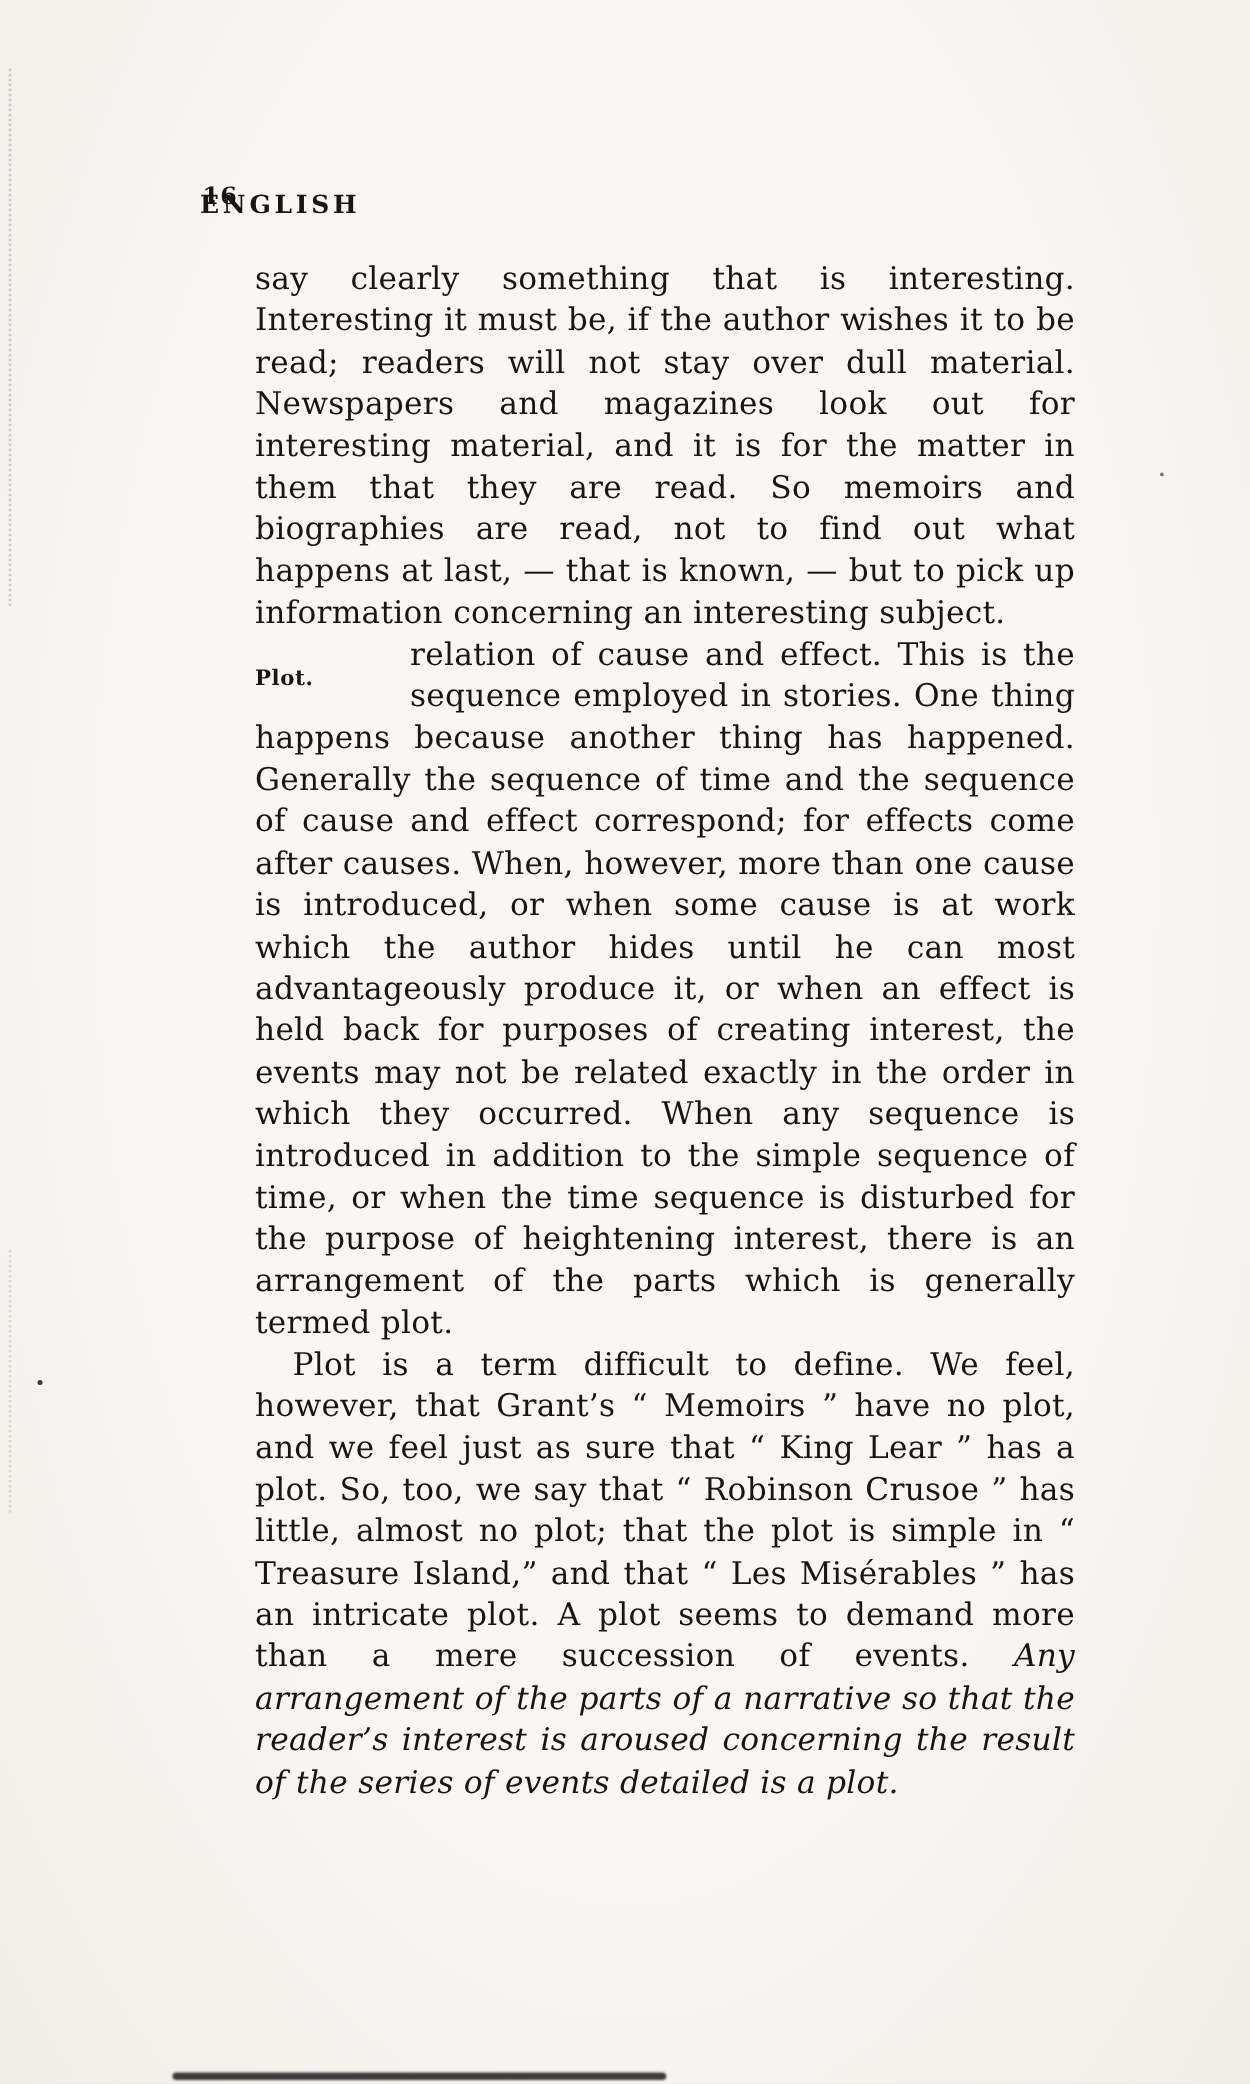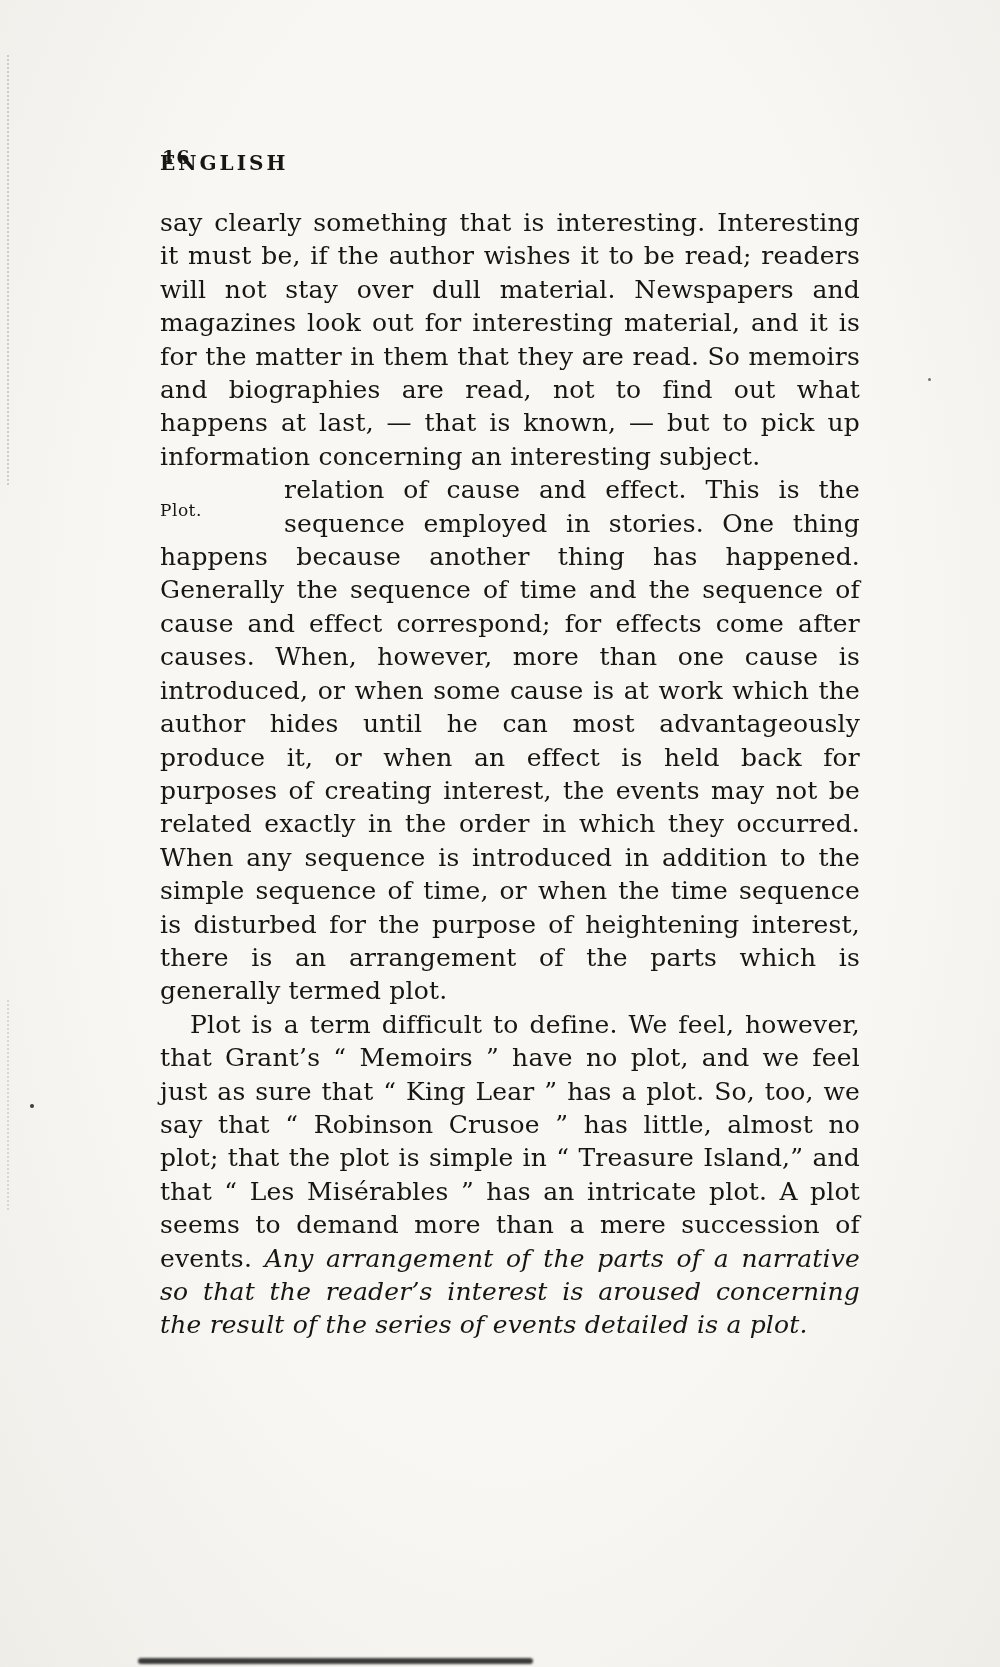--- a/index.html
+++ b/index.html
@@ -46,31 +46,32 @@
     text-align: left;
     font-size: 20px;
     font-weight: bold;
     letter-spacing: 3px;
   }
   .body-text {
     font-size: 25px;
     line-height: 33.4px;
     text-align: justify;
     letter-spacing: 0.2px;
+    margin-left: 44px;
   }
   .body-text p { margin: 0; }
   .indent { text-indent: 30px; }
   .justify-last { text-align-last: justify; }
   .note-row { display: flex; }
   .sidenote {
     flex: 0 0 124px;
     align-self: center;
     padding-top: 8px;
     font-size: 17px;
-    font-weight: normal;
+    font-weight: bold;
     letter-spacing: 0.5px;
   }
   .note-text {
     flex: 1;
     text-align: justify;
     text-align-last: justify;
   }
   .italic { font-style: italic; }
   
   .scan-dots-top {

